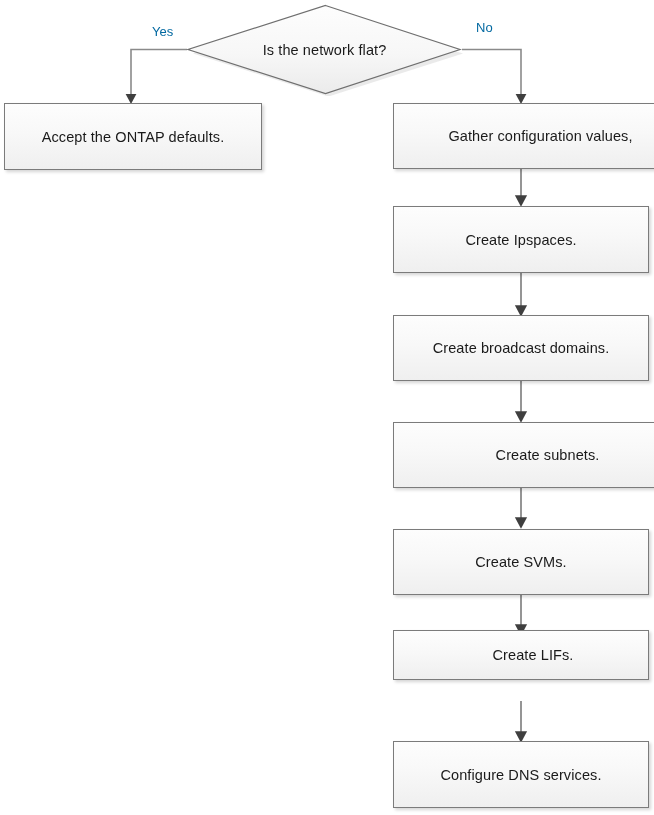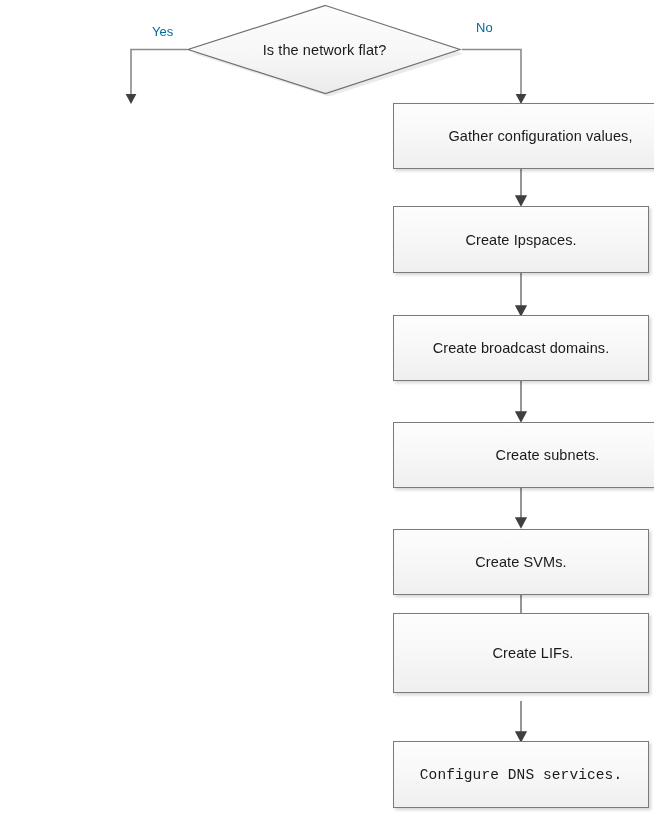--- a/index.html
+++ b/index.html
@@ -141,20 +141,23 @@
       </defs>
       <polygon points="139.5,4.5 274,47.5 139.5,90.5 4,47.5" fill="#d9d9d9" opacity="0.55" transform="translate(3,3)"></polygon>
       <polygon points="139.5,2.5 274,46.5 139.5,90.5 2,46.5" fill="url(#diamondGrad)" stroke="#6f6f6f" stroke-width="1.2"></polygon>
     </svg>
     <div class="decision-label">Is the network flat?</div>
   </div>
 
   <div class="branch-label" id="label-yes">Yes</div>
   <div class="branch-label" id="label-no">No</div>
 
+  <div class="proc-box" style="left:4px; top:103px; width:258px; height:67px;">
+    <span class="box-text">Accept the ONTAP defaults.</span>
+  </div>
 
   <div class="proc-box" style="left:393px; top:103px; width:295px; height:66px;">
     <span class="box-text">
       <span>Gather configuration values,</span><br>
     </span>
   </div>
 
   <div class="proc-box" style="left:393px; top:206px; width:256px; height:67px;">
     <span class="box-text">Create Ipspaces.</span>
   </div>
@@ -164,21 +167,21 @@
   </div>
 
   <div class="proc-box" style="left:393px; top:422px; width:309px; height:66px;">
     <span class="box-text">Create subnets.</span>
   </div>
 
   <div class="proc-box" style="left:393px; top:529px; width:256px; height:66px;">
     <span class="box-text">Create SVMs.</span>
   </div>
 
-  <div class="proc-box" style="left:393px; top:613px; width:256px; height:80px;padding-left:24px;">
+  <div class="proc-box" style="left:393px; top:630px; width:256px; height:50px;padding-left:24px;">
     <span class="box-text">Create LIFs.</span>
   </div>
 
-  <div class="proc-box" style="left:393px; top:741px; width:256px; height:67px;font-family:Liberation Mono, monospace;">
+  <div class="proc-box" style="left:393px; top:741px; width:256px; height:67px;">
     <span class="box-text">Configure DNS services.</span>
   </div>
 
 </div>
 
 </body></html>

